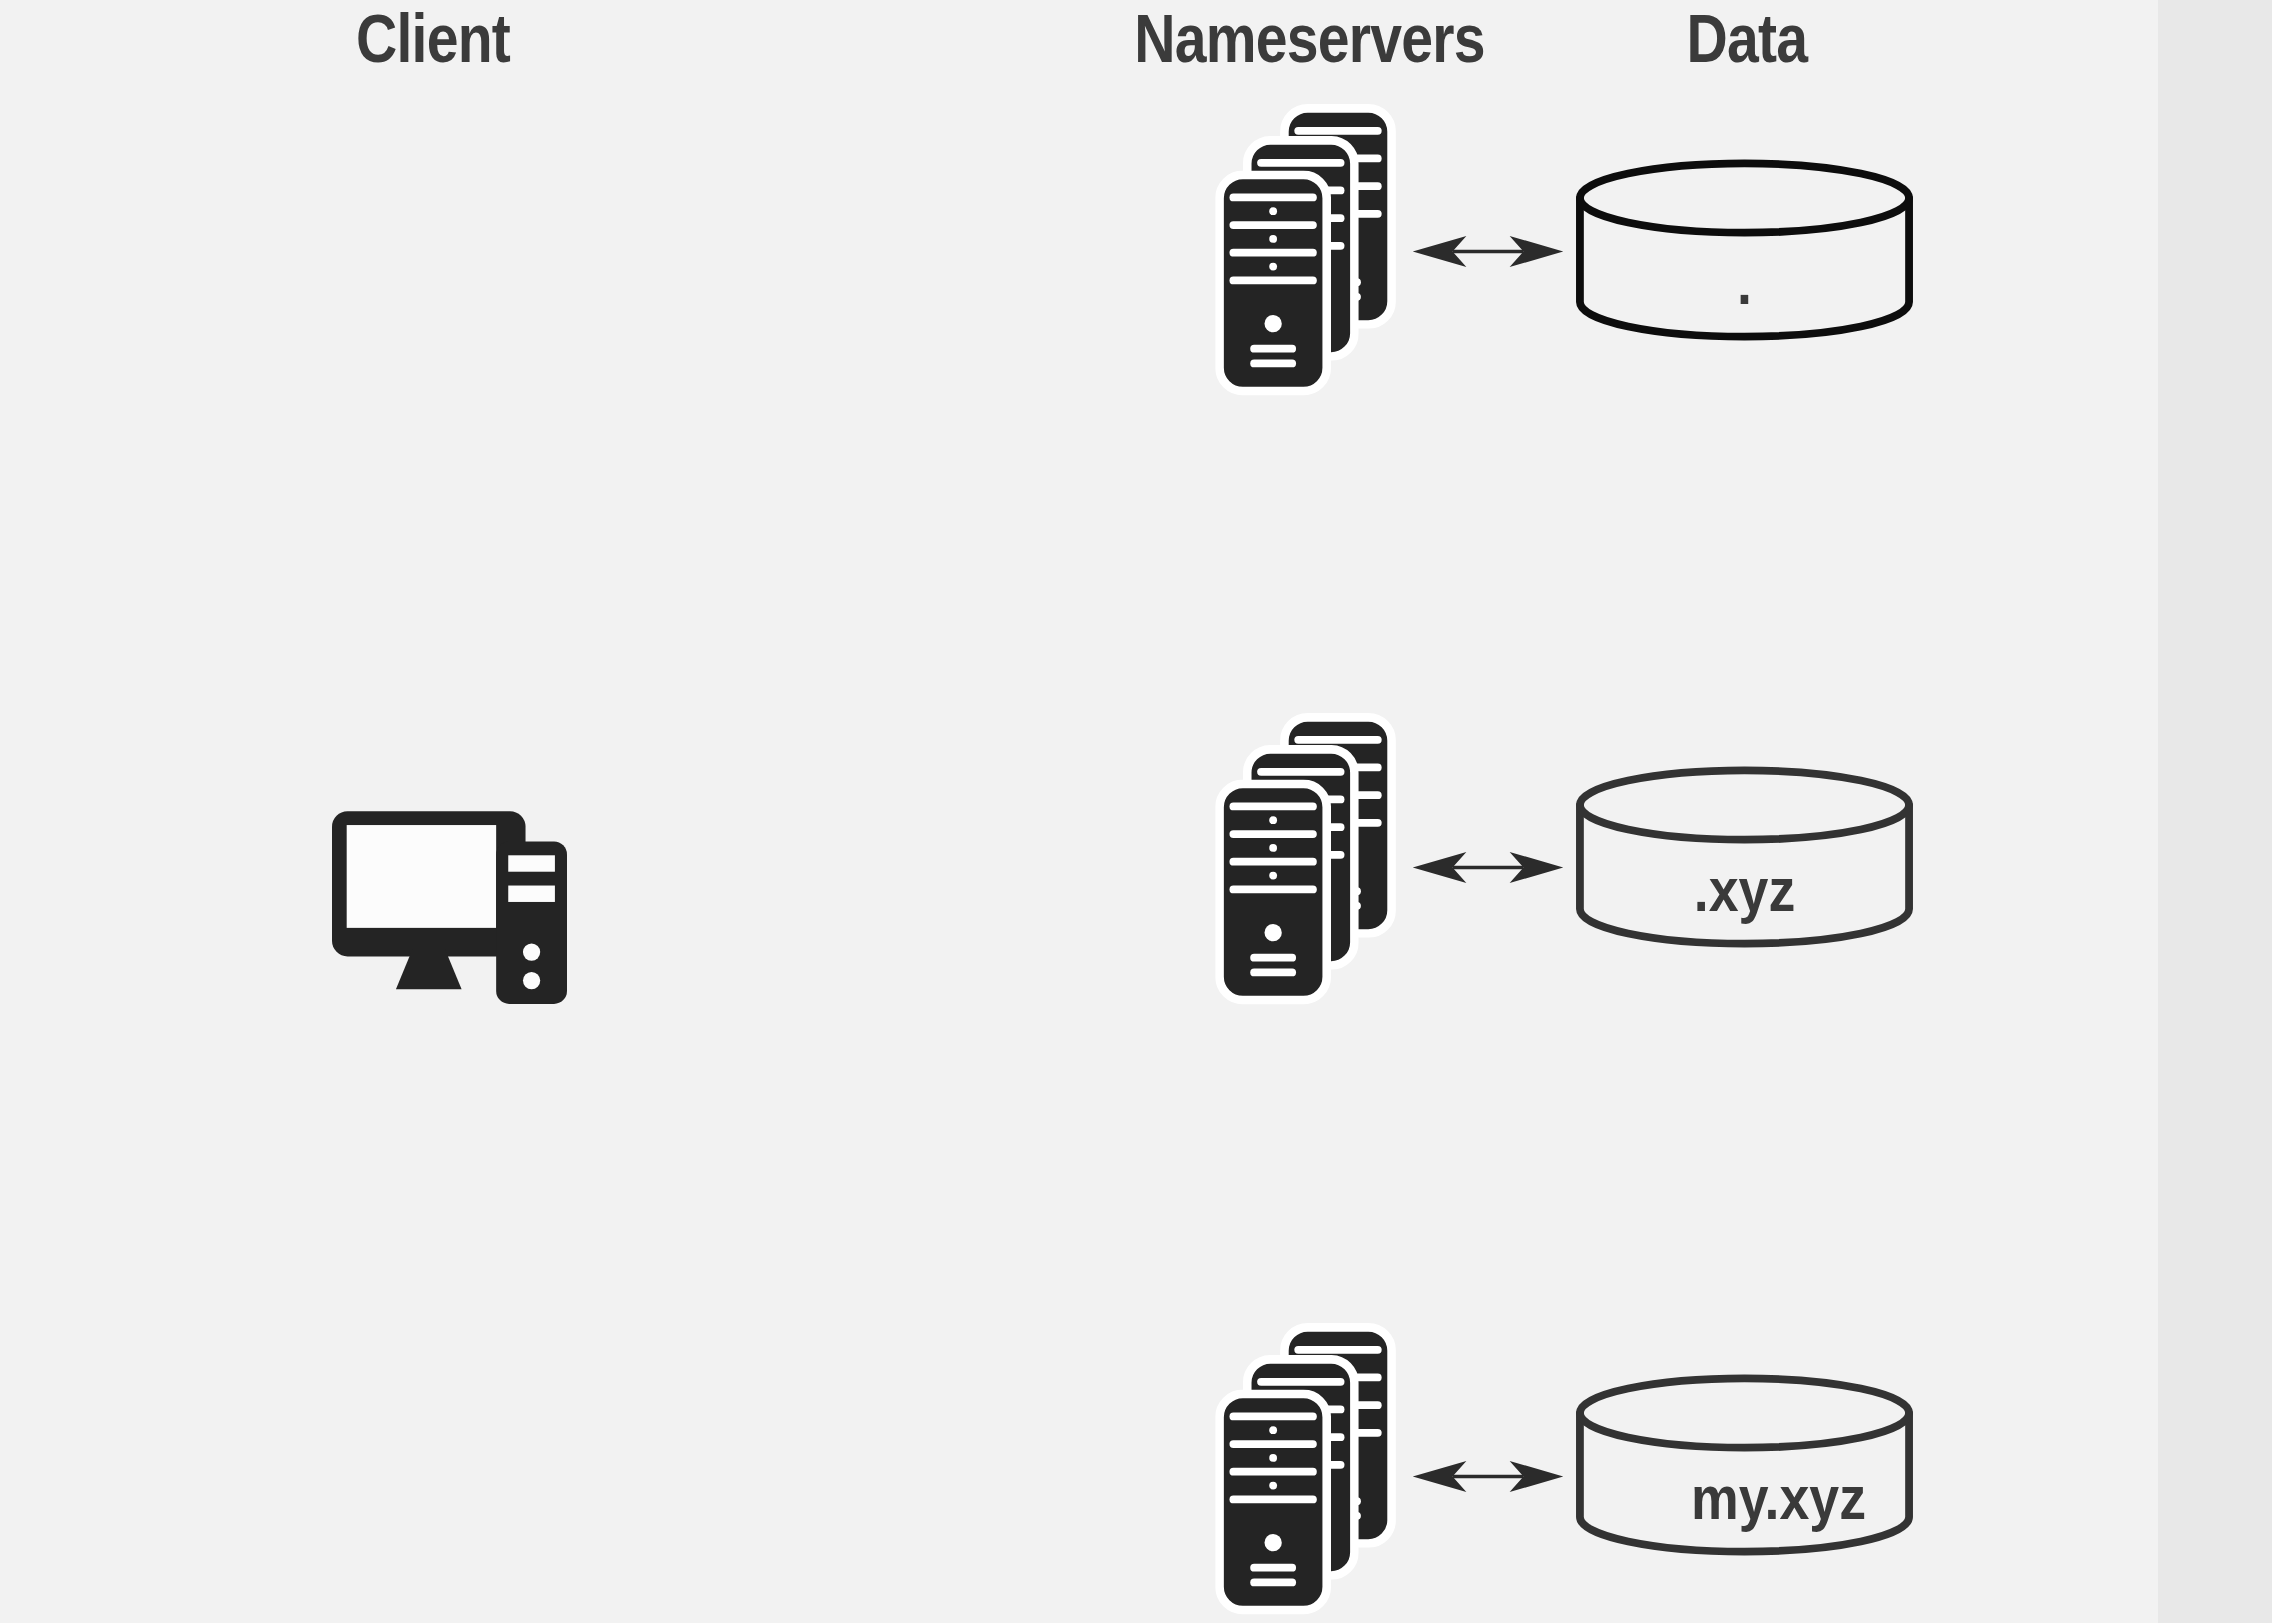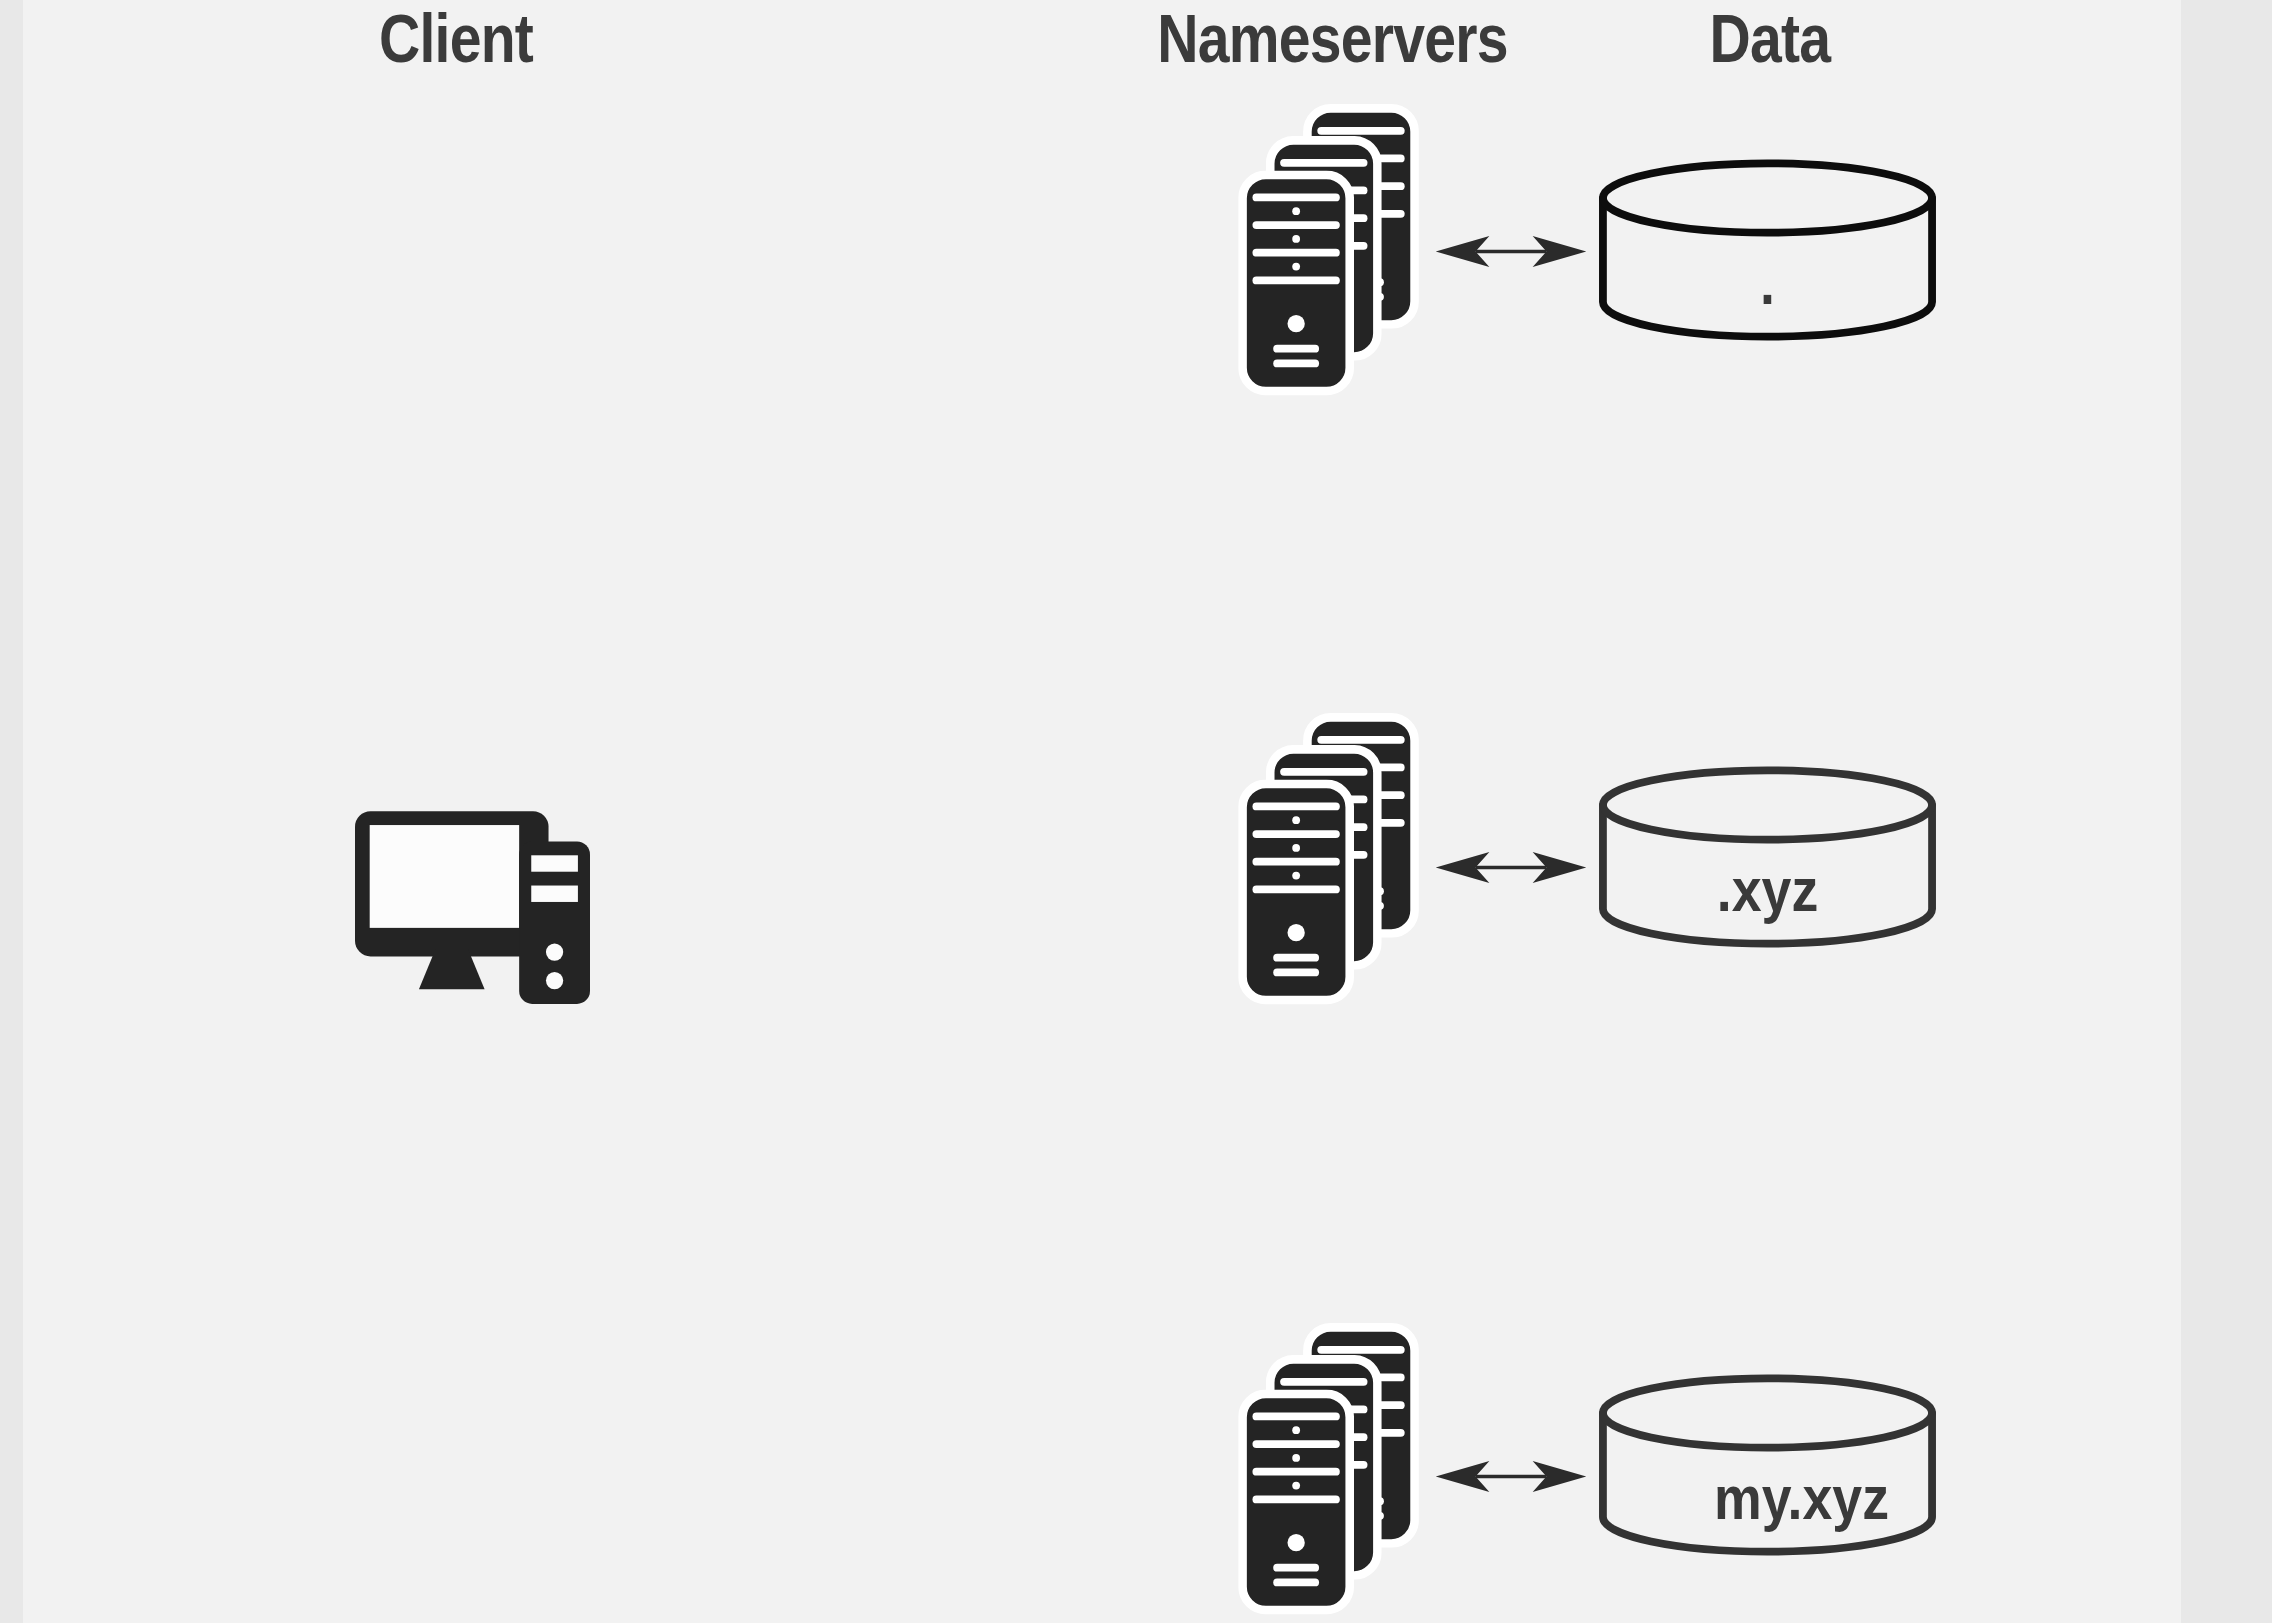--- a/index.html
+++ b/index.html
@@ -1,19 +1,19 @@
 <!DOCTYPE html>
 <html style="--background: #f2f2f2; --ink: #242424; --halo: #ffffff; --screen: #fcfcfc; --arrow: #2b2b2b; --heading: #3b3b3b; --label: #3a3a3a;font-size:14px"><head>
 <meta charset="utf-8">
 <style>
   html,body{margin:0;padding:0;}
   body{font-family:"Liberation Sans", sans-serif; background:#e8e8e8;}
   #canvas{
     position:relative; width:2158px; height:1623px;
-    background:var(--background,#f2f2f2); overflow:hidden;margin-left:23px;
+    background:var(--background,#f2f2f2); overflow:hidden;
   }
   .hdr{
     position:absolute; top:0; height:76px;
     display:flex; align-items:center; justify-content:center;
     font-size:68px; font-weight:700; letter-spacing:-0.9px;
     color:var(--heading,#3b3b3b);
     transform:scaleX(0.84); transform-origin:center;
     white-space:nowrap;
   }
   #hdr-client{left:260px; width:346px;}

